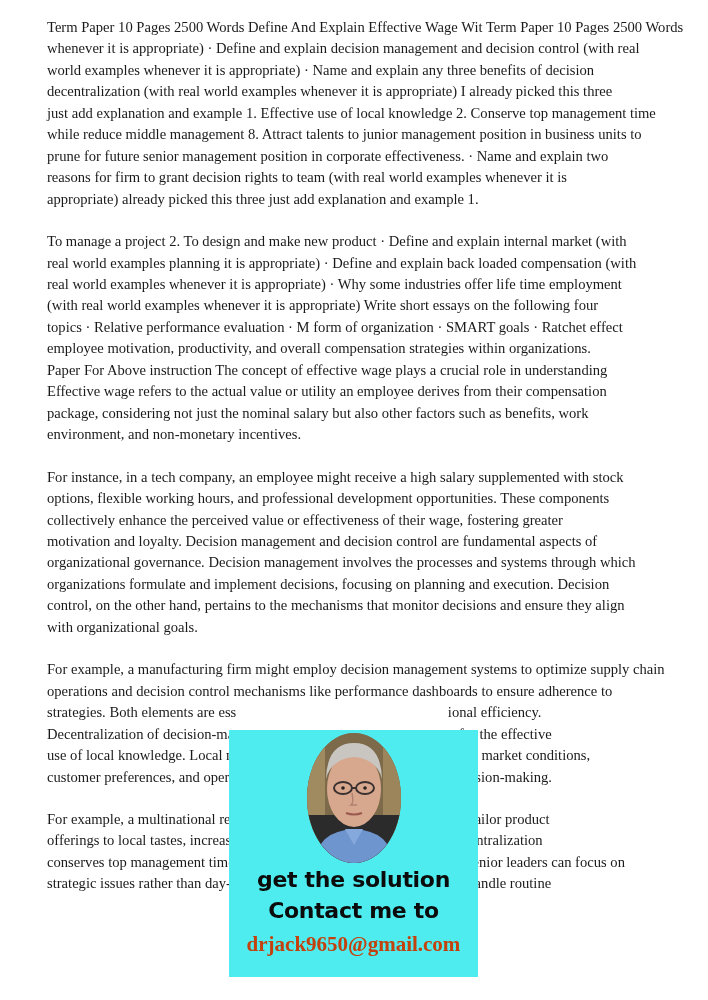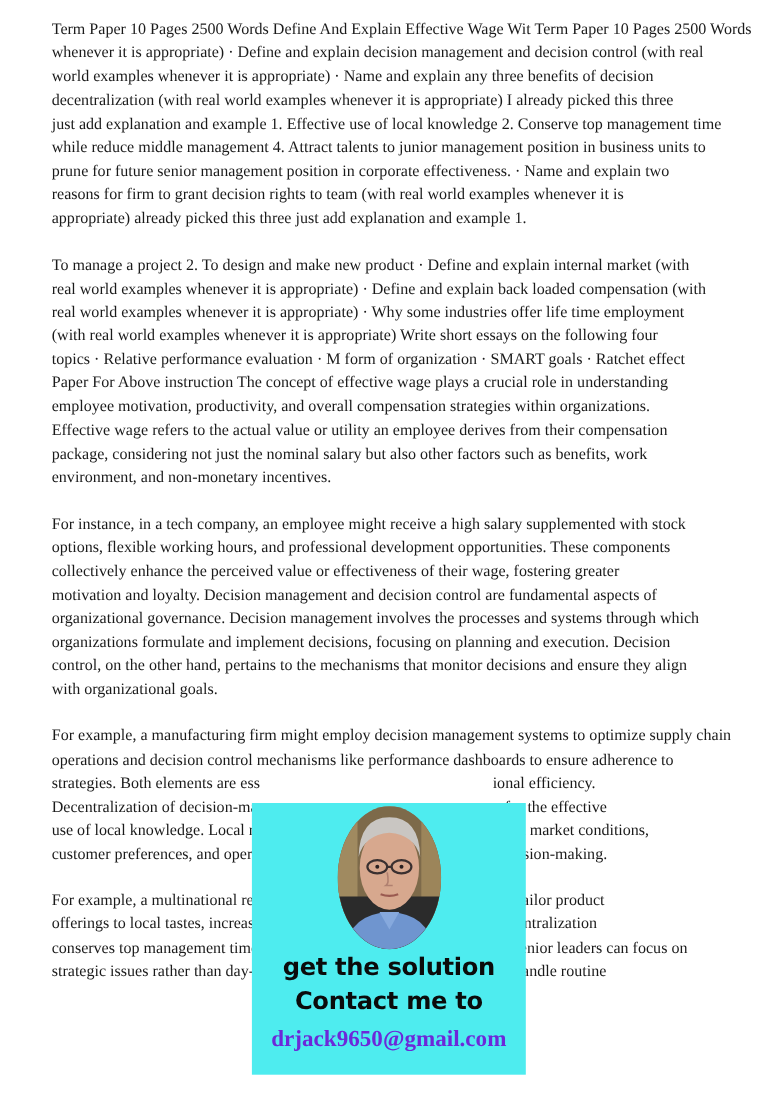--- a/index.html
+++ b/index.html
@@ -64,46 +64,46 @@
     }
     .promo-email {
       position: absolute;
       left: 0;
       top: 200px;
       width: 100%;
       font-family: "Liberation Serif", "DejaVu Serif", serif;
       font-weight: bold;
       font-size: 21px;
       line-height: 28px;
-      color: #6d28d9;
+      color: #c2410c;
     }
   </style>
 </head>
 <body>
 
 <div class="page">
   <p class="para">
     <span class="line">Term Paper 10 Pages 2500 Words Define And Explain Effective Wage Wit Term Paper 10 Pages 2500 Words</span>
     <span class="line">whenever it is appropriate) · Define and explain decision management and decision control (with real</span>
     <span class="line">world examples whenever it is appropriate) · Name and explain any three benefits of decision</span>
     <span class="line">decentralization (with real world examples whenever it is appropriate) I already picked this three</span>
     <span class="line">just add explanation and example 1. Effective use of local knowledge 2. Conserve top management time</span>
-    <span class="line">while reduce middle management 4. Attract talents to junior management position in business units to</span>
+    <span class="line">while reduce middle management 8. Attract talents to junior management position in business units to</span>
     <span class="line">prune for future senior management position in corporate effectiveness. · Name and explain two</span>
     <span class="line">reasons for firm to grant decision rights to team (with real world examples whenever it is</span>
     <span class="line">appropriate) already picked this three just add explanation and example 1.</span>
   </p>
   <p class="para">
     <span class="line">To manage a project 2. To design and make new product · Define and explain internal market (with</span>
-    <span class="line">real world examples whenever it is appropriate) · Define and explain back loaded compensation (with</span>
+    <span class="line">real world examples planning it is appropriate) · Define and explain back loaded compensation (with</span>
     <span class="line">real world examples whenever it is appropriate) · Why some industries offer life time employment</span>
     <span class="line">(with real world examples whenever it is appropriate) Write short essays on the following four</span>
     <span class="line">topics · Relative performance evaluation · M form of organization · SMART goals · Ratchet effect</span>
+    <span class="line">employee motivation, productivity, and overall compensation strategies within organizations.</span>
     <span class="line">Paper For Above instruction The concept of effective wage plays a crucial role in understanding</span>
-    <span class="line">employee motivation, productivity, and overall compensation strategies within organizations.</span>
     <span class="line">Effective wage refers to the actual value or utility an employee derives from their compensation</span>
     <span class="line">package, considering not just the nominal salary but also other factors such as benefits, work</span>
     <span class="line">environment, and non-monetary incentives.</span>
   </p>
   <p class="para">
     <span class="line">For instance, in a tech company, an employee might receive a high salary supplemented with stock</span>
     <span class="line">options, flexible working hours, and professional development opportunities. These components</span>
     <span class="line">collectively enhance the perceived value or effectiveness of their wage, fostering greater</span>
     <span class="line">motivation and loyalty. Decision management and decision control are fundamental aspects of</span>
     <span class="line">organizational governance. Decision management involves the processes and systems through which</span>

